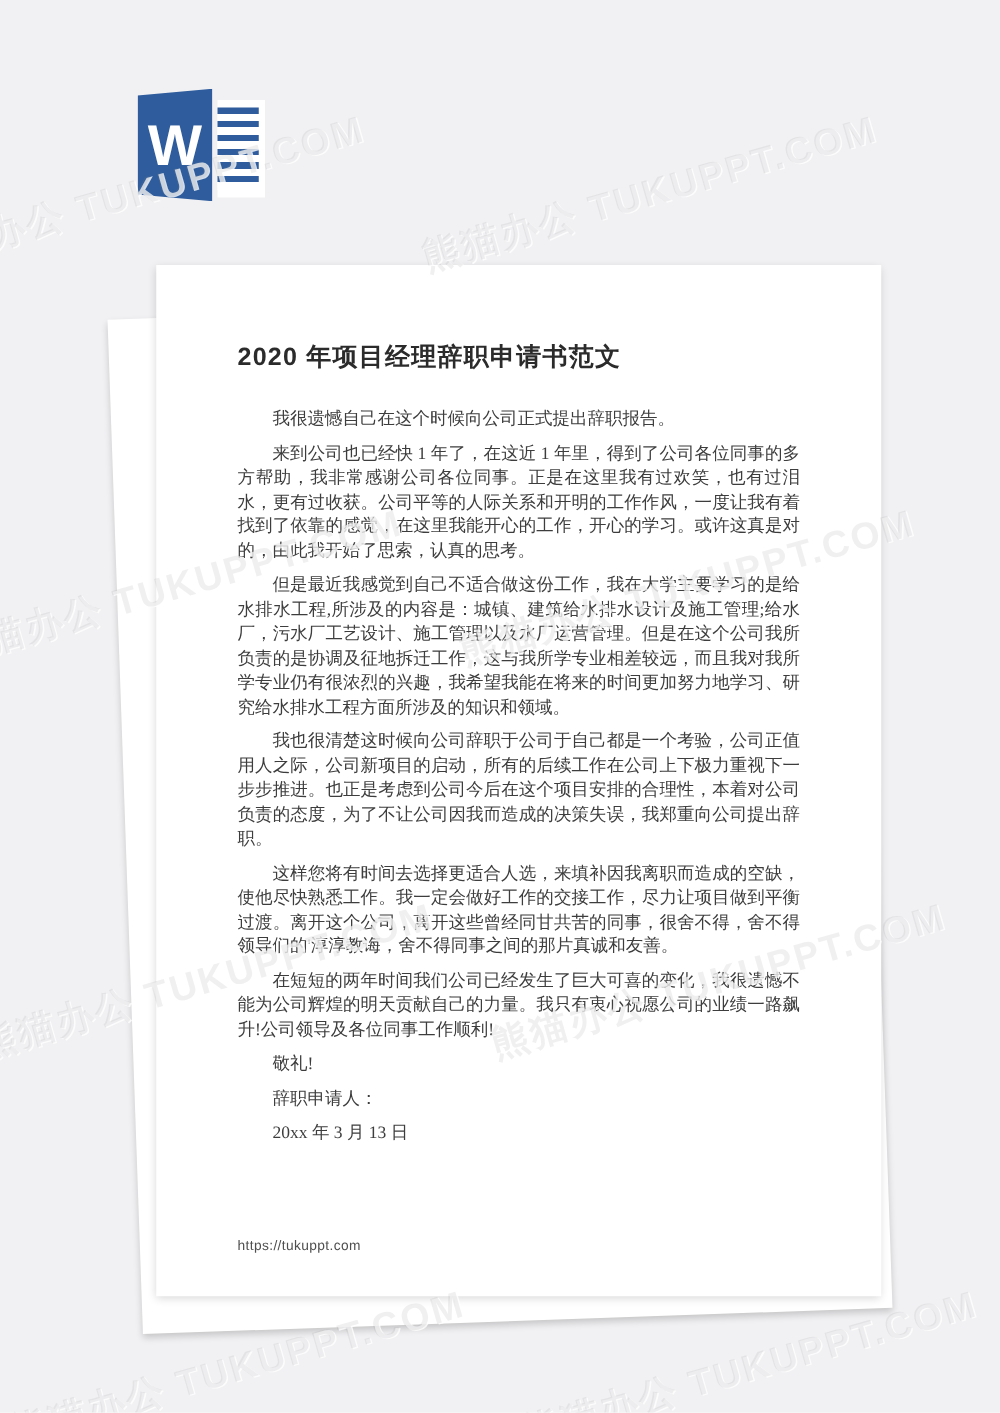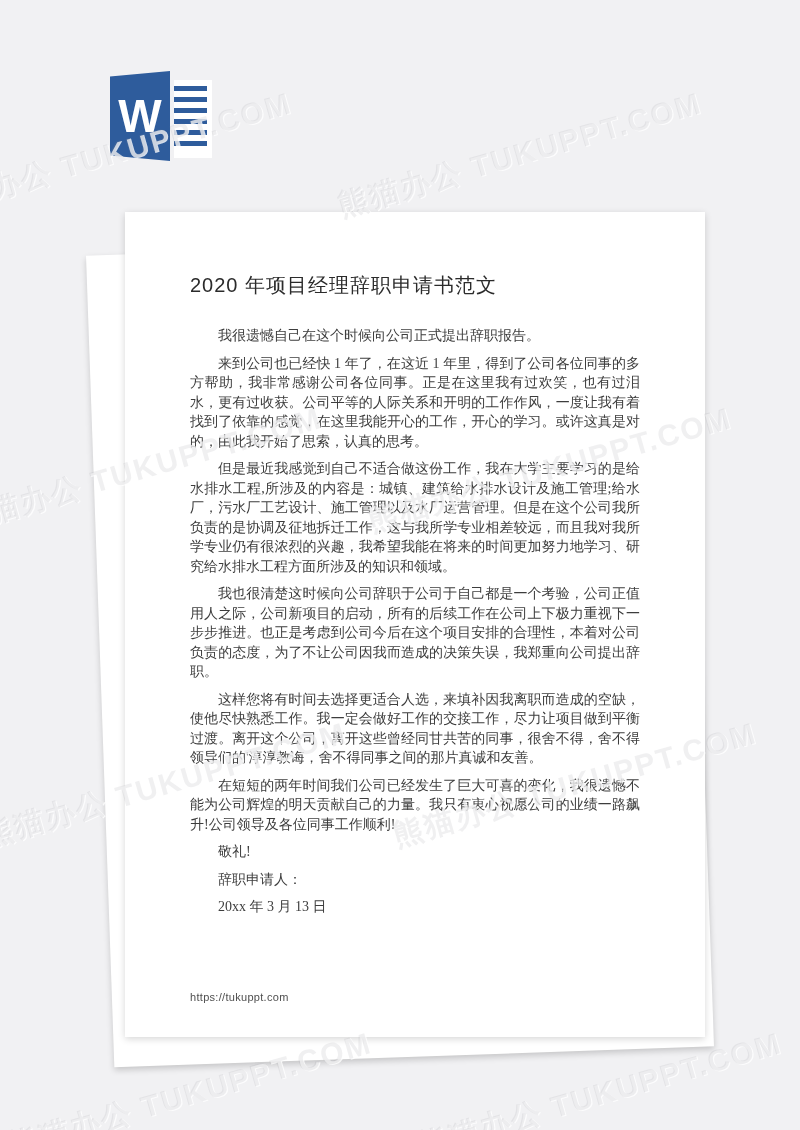--- a/index.html
+++ b/index.html
@@ -39,21 +39,21 @@
     box-shadow: 0 3px 6px rgba(0,0,0,0.18);
   }
   .sheet-front {
     position: absolute; left: 125px; top: 212px; width: 580px; height: 825px;
     background: #ffffff;
     box-shadow: 0 2px 7px rgba(0,0,0,0.16);
   }
   .doc-inner { position: absolute; left: 65px; right: 65px; top: 60px; }
   .doc-title {
     font-family: "Liberation Sans", sans-serif;
-    font-weight: normal; font-size: 20px; letter-spacing: 1px;
+    font-weight: bold; font-size: 20px; letter-spacing: 1px;
     color: #2B2B2B; margin: 0 0 27px 0;
   }
   .doc-body p {
     font-family: "Liberation Serif", "DejaVu Serif", serif;
     font-size: 14px; line-height: 19.5px; color: #3D3D3D;
     text-align: justify; text-indent: 2em; margin: 0 0 8px 0;
   }
   .doc-footer {
     position: absolute; left: 65px; bottom: 34px;
     font-size: 11px; color: #4F4F4F; letter-spacing: 0.3px;

